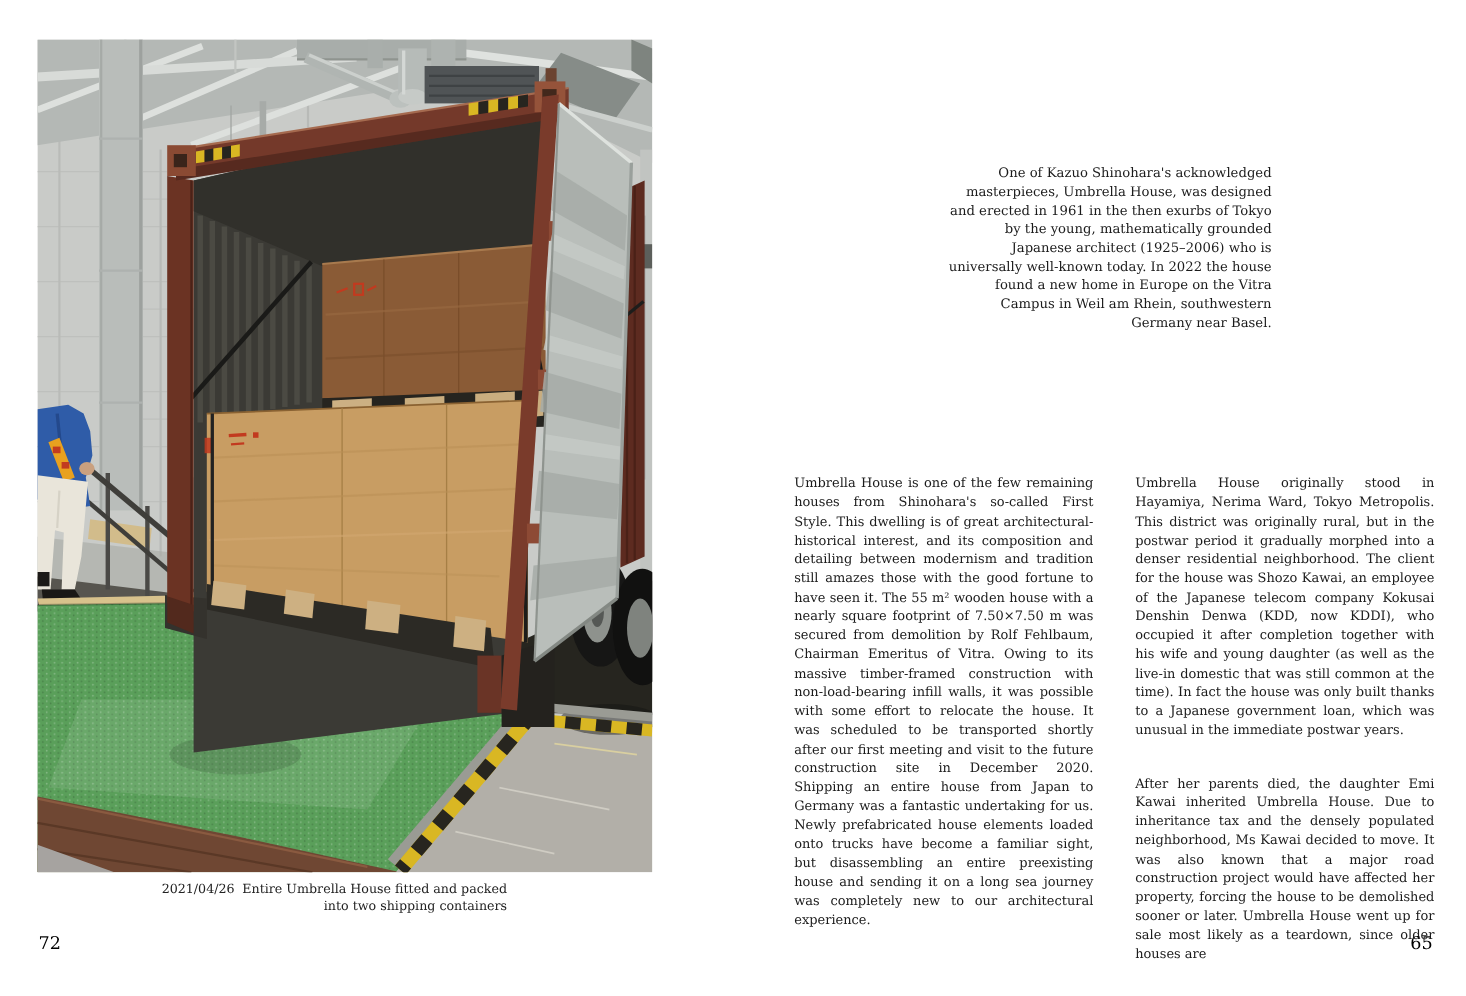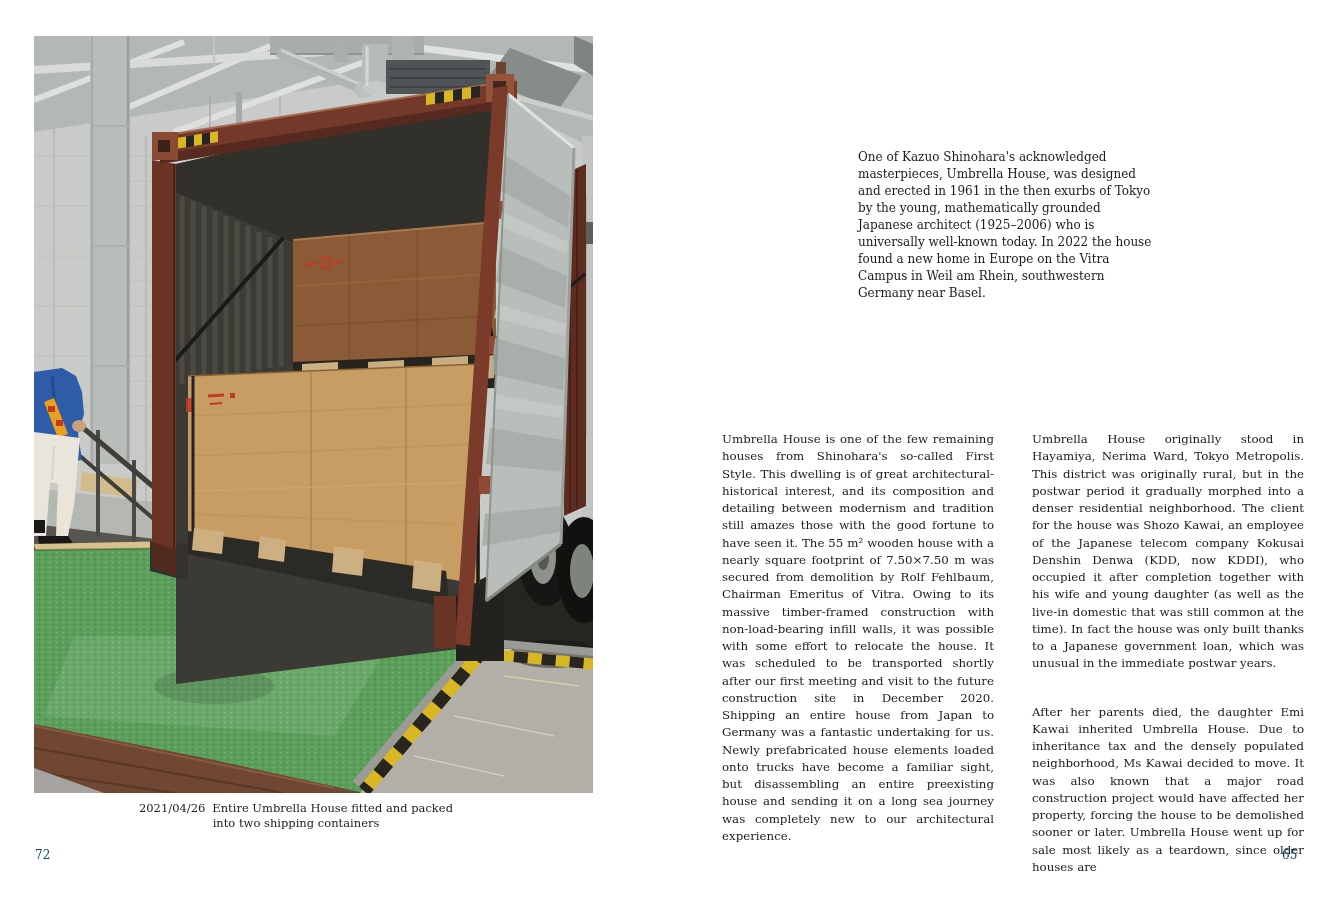--- a/index.html
+++ b/index.html
@@ -2,26 +2,26 @@
 <html><head>
 <meta charset="utf-8">
 <style>
   html,body{margin:0;padding:0;background:#ffffff;}
   .spread{position:relative;width:1333px;height:905px;background:#fff;overflow:hidden;
           font-family:"DejaVu Serif","Liberation Serif",serif;color:#1b1b1b;}
   .photo-wrap{position:absolute;left:34px;top:36px;width:559px;height:757px;}
   .photo-wrap svg{display:block;width:100%;height:100%;}
   .caption{position:absolute;left:34px;top:801px;width:524px;text-align:center;
            font-size:11.5px;line-height:15px;color:#222;}
-  .caption-inner{display:inline-block;max-width:330px;}
+  .caption-inner{display:inline-block;max-width:330px;text-align:right;}
   .caption-date{margin-right:7px;}
-  .folio{position:absolute;font-size:12px;color:#0c4a6e;text-align:right;}
+  .folio{position:absolute;font-size:16px;color:#000000;text-align:right;}
   .folio-left{left:35px;top:848px;}
   .folio-right{left:1282px;top:848px;}
-  .intro{position:absolute;left:858px;top:149px;width:298px;text-align:left;
+  .intro{position:absolute;left:858px;top:149px;width:298px;text-align:right;
          font-size:12px;line-height:17px;}
   .col{position:absolute;top:431px;width:272px;text-align:justify;
        font-size:11.8px;line-height:17.25px;}
   .col p{margin:0;}
   .col p + p{margin-top:31px;}
   .col-1{left:722px;}
   .col-2{left:1032px;}
 </style>
 </head>
 <body>

